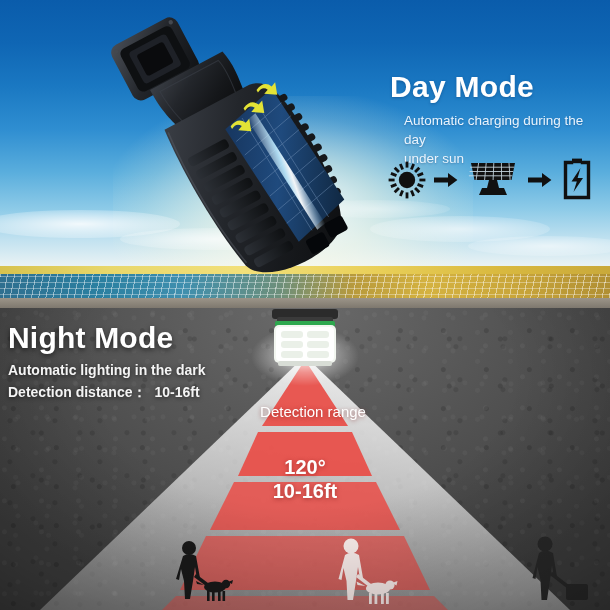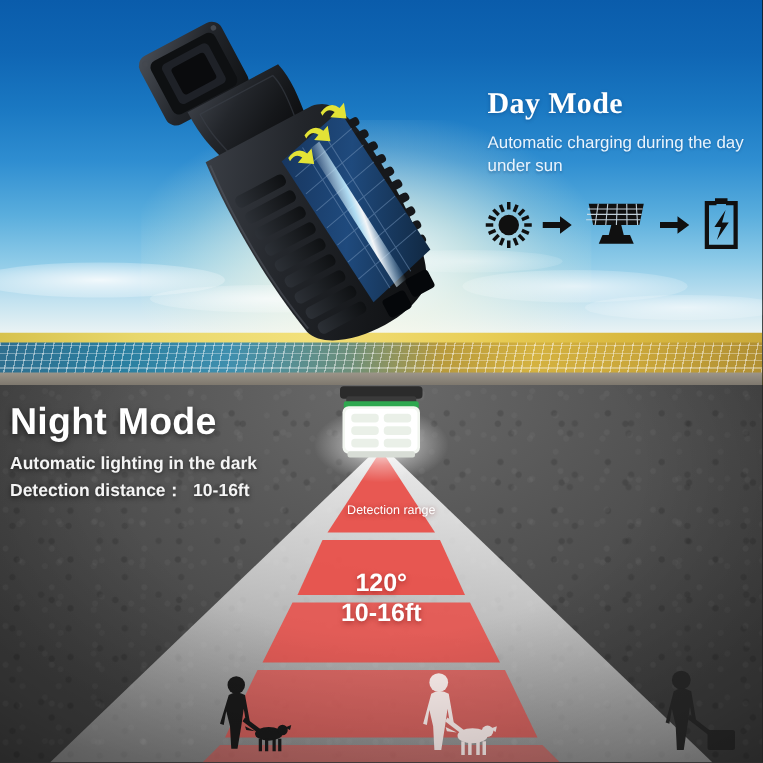--- a/index.html
+++ b/index.html
@@ -80,27 +80,27 @@
       rgba(255,255,255,0) 1px, rgba(255,255,255,0) 6px);
   }
   .farm-ground {
     position:absolute; left:0; bottom:0; width:610px; height:10px;
     background:linear-gradient(to bottom, #9c9589, #7e786e);
   }
 
   
   .day-text { position:absolute; left:390px; top:70px; width:215px; }
   .day-title {
-    font-size:24px; font-weight:bold; color:#ffffff; letter-spacing:.3px;
+    font-size:30px; font-weight:bold; color:#ffffff; letter-spacing:.3px;
     text-shadow:0 1px 3px rgba(0,40,90,.35);
-    font-family:Liberation Serif, serif;
   }
   .day-sub {
     margin-top:7px; font-size:13.5px; line-height:1.42; color:#eaf4fd;
     text-shadow:0 1px 2px rgba(0,40,90,.3);
+    margin-left:14px;
   }
 
   
   .flow {
     position:absolute; left:388px; top:157px;
     display:flex; align-items:center; gap:8px;
   }
   .flow svg { display:block; }
 
   
@@ -150,21 +150,21 @@
     font-weight:bold;
   }
   .night-sub .val { margin-left:8px; }
 
   
   .cone-label {
     position:absolute; z-index:7; color:#fff; text-align:center;
     text-shadow:0 1px 4px rgba(120,20,20,.55);
     white-space:nowrap;
   }
-  .cone-label.range { left:16px; right:0; top:95px; font-size:10px; }
+  .cone-label.range { left:16px; right:0; top:95px; font-size:15px; }
   .cone-label.angle { left:0; right:0; top:147px; font-size:20px; font-weight:bold; line-height:1.22; }
 </style>
 </head>
 <body>
 
 <div id="page">
 
   <section class="day-panel">
     <div class="sun-haze"></div>
     <div class="cloud c1"></div>

